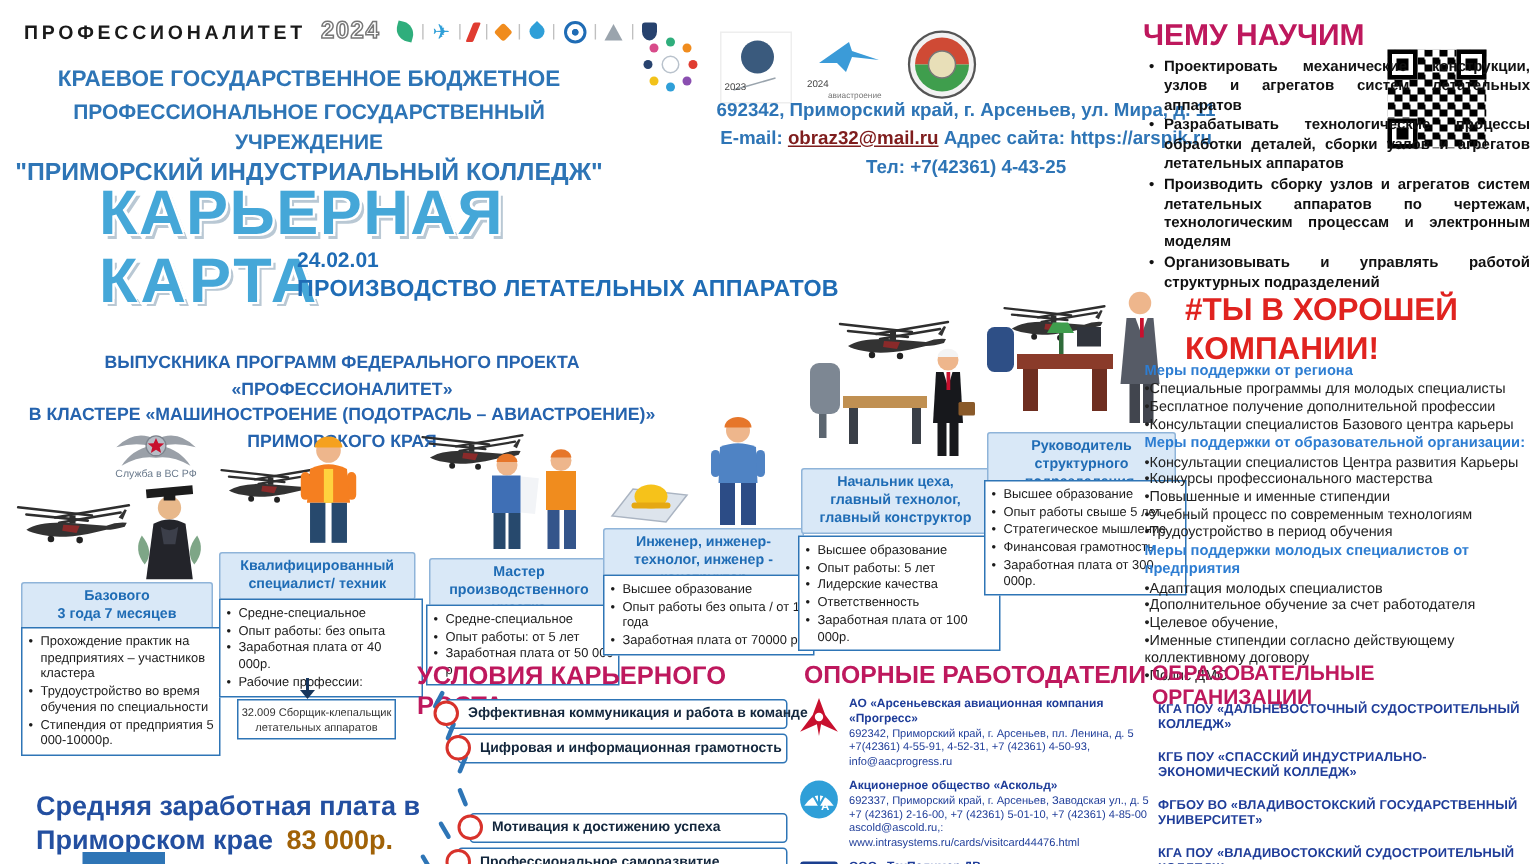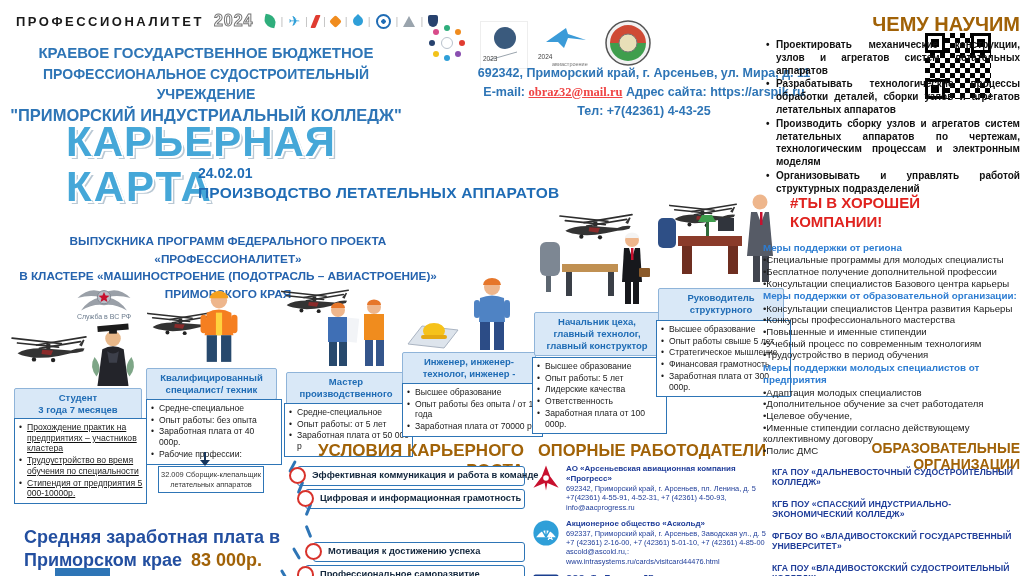--- a/index.html
+++ b/index.html
@@ -24,36 +24,36 @@
   .ic.mountain{width:0;height:0;border-left:6px solid transparent;border-right:6px solid transparent;border-bottom:11px solid #9aa4ad;}
   .ic.shield{width:10px;height:12px;background:#27426e;border-radius:2px 2px 50% 50%;}
 
   
   .org{left:10px;top:42px;width:392px;text-align:center;color:#2e75b6;font-weight:700;line-height:1.45;}
   .org1{font-size:15px;}
   .org2{font-size:14px;}
   .org3{font-size:16.5px;}
   .logos{left:424px;top:20px;display:flex;align-items:center;gap:10px;height:50px;}
   .addr{left:398px;top:64px;width:492px;text-align:center;color:#2e75b6;font-weight:700;font-size:12.5px;line-height:1.5;}
-  .addr a.mail{color:#ef4444;text-decoration:underline;cursor:pointer;font-family:Liberation Serif, serif;}
+  .addr a.mail{color:#7f1d1d;text-decoration:underline;cursor:pointer;}
   .qr{left:925px;top:33px;width:66px;height:66px;
       background:repeating-conic-gradient(#000 0% 25%, #fff 0% 50%) 0 0/10px 10px;
       outline:3px solid #fff;}
   .fq{position:absolute;width:14px;height:14px;border:3px solid #000;background:#fff;}
   .fq::after{content:"";position:absolute;left:3px;top:3px;width:8px;height:8px;background:#000;}
   .fq.tl{left:0;top:0;} .fq.tr{right:0;top:0;} .fq.bl{left:0;bottom:0;}
 
   
-  .rhead{color:#a16207;font-weight:800;text-align:right;}
+  .rhead{color:#be185d;font-weight:800;text-align:left;}
   .learn{left:762px;top:13px;width:258px;}
   .learn .rhead{font-size:20px;}
   .learn ul{margin:3px 0 0 0;padding-left:14px;list-style:none;}
   .learn li{font-size:10px;font-weight:600;line-height:1.28;text-align:justify;position:relative;margin-bottom:1px;}
   .learn li::before{content:"•";position:absolute;left:-10px;}
-  .company-title{left:790px;top:194px;width:230px;color:#e0231f;font-weight:800;font-size:15px;line-height:1.25;}
+  .company-title{left:790px;top:194px;width:230px;color:#e0231f;font-weight:800;font-size:21px;line-height:1.25;}
   .company{left:763px;top:241px;width:258px;}
   .company .sub{color:#2d7dd2;font-weight:700;font-size:9.8px;line-height:1.25;margin-top:1px;}
   .company ul{margin:0;padding:0;list-style:none;}
   .company li{font-size:9.6px;line-height:1.22;color:#222;}
   .company li::before{content:"•";}
   .edu-title{left:768px;top:440px;width:252px;font-size:14px;}
   .edu{left:772px;top:467px;width:250px;}
   .edu div{font-size:8.6px;font-weight:700;color:#1f3d99;margin-bottom:12px;letter-spacing:.1px;}
 
   
@@ -118,21 +118,21 @@
       <i class="ic target"></i>
         <b class="sep">|</b>
       <i class="ic mountain"></i>
         <b class="sep">|</b>
       <i class="ic shield"></i>
     </span>
   </div>
 
   <div class="abs org">
     <div class="org1">КРАЕВОЕ ГОСУДАРСТВЕННОЕ БЮДЖЕТНОЕ</div>
-    <div class="org2">ПРОФЕССИОНАЛЬНОЕ СУДОСТРОИТЕЛЬНЫЙ УЧРЕЖДЕНИЕ</div>
+    <div class="org2">ПРОФЕССИОНАЛЬНОЕ ГОСУДАРСТВЕННЫЙ УЧРЕЖДЕНИЕ</div>
     <div class="org3">"ПРИМОРСКИЙ ИНДУСТРИАЛЬНЫЙ КОЛЛЕДЖ"</div>
   </div>
 
   <div class="abs logos">
     <span>
       <svg width="46" height="46" viewBox="0 0 46 46">
         <circle cx="23" cy="8" r="3" fill="#2fae7c"></circle>
           <circle cx="34" cy="12" r="3" fill="#f08c1e"></circle>
         <circle cx="38" cy="23" r="3" fill="#e03c31"></circle>
           <circle cx="34" cy="34" r="3" fill="#8a4fb0"></circle>
@@ -378,24 +378,24 @@
       <circle cx="106" cy="12" r="7.5" fill="#eeb68c"></circle>
       <path d="M97 22 h18 l4 44 h-26 Z" fill="#565b66"></path>
       <polygon points="103,22 111,22 107,33" fill="#fff"></polygon>
         <rect x="106" y="22" width="2.5" height="13" fill="#c8102e"></rect>
       <rect x="99" y="66" width="7" height="26" fill="#41454e"></rect>
         <rect x="108" y="66" width="7" height="26" fill="#41454e"></rect>
     </svg>
   </div>
 
   <div class="abs step-header" style="left:14px;top:388px;width:122px;">
-    <div>Студент</div>
+    <div>Базового</div>
     <div>3 года 7 месяцев</div>
   </div>
-  <ul class="abs step-box" style="left:14px;top:418px;width:116px;text-decoration:underline;">
+  <ul class="abs step-box" style="left:14px;top:418px;width:116px;">
     <li>Прохождение практик на предприятиях – участников кластера</li>
     <li>Трудоустройство во время обучения по специальности</li>
     <li>Стипендия от предприятия 5 000-10000р.</li>
   </ul>
 
   <div class="abs step-header" style="left:146px;top:368px;width:125px;">
     <div>Квалифицированный специалист/ техник</div>
   </div>
   <ul class="abs step-box" style="left:146px;top:399px;width:119px;">
     <li>Средне-специальное</li>

